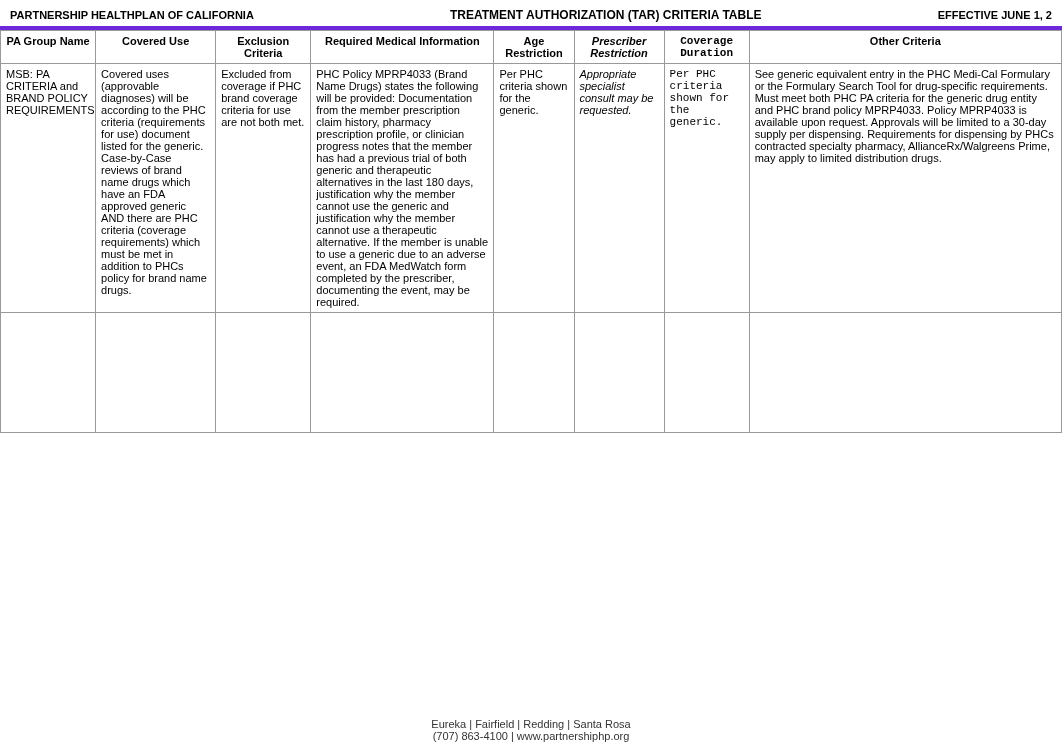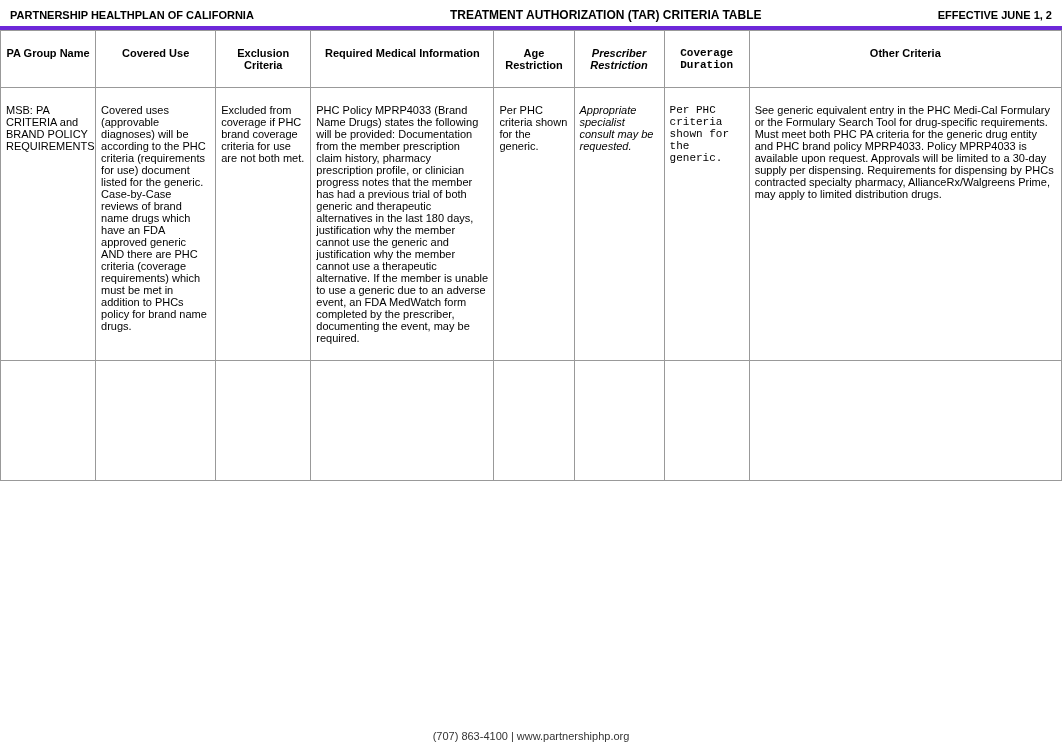--- a/index.html
+++ b/index.html
@@ -37,21 +37,21 @@
       font-size: 11px;
       text-align: center;
     }
     table {
       width: 100%;
       border-collapse: collapse;
       table-layout: fixed;
     }
     th, td {
       border: 1px solid #999;
-      padding: 16px 5px;
+      padding: 4px 5px;
       vertical-align: top;
       font-size: 11px;
     }
     thead th {
       background: #fff;
       font-weight: bold;
       font-size: 11px;
     }
     .col-pa-group { width: 95px; }
     .col-covered { width: 120px; }
@@ -122,15 +122,16 @@
           <td></td>
           <td></td>
           <td></td>
           <td></td>
           <td></td>
       </tr>
     </tbody>
   </table>
 
   <div class="footer">
+    <div>Eureka | Fairfield | Redding | Santa Rosa</div>
     <div>(707) 863-4100 | www.partnershiphp.org</div>
   </div>
 </div>
 
 </body></html>

